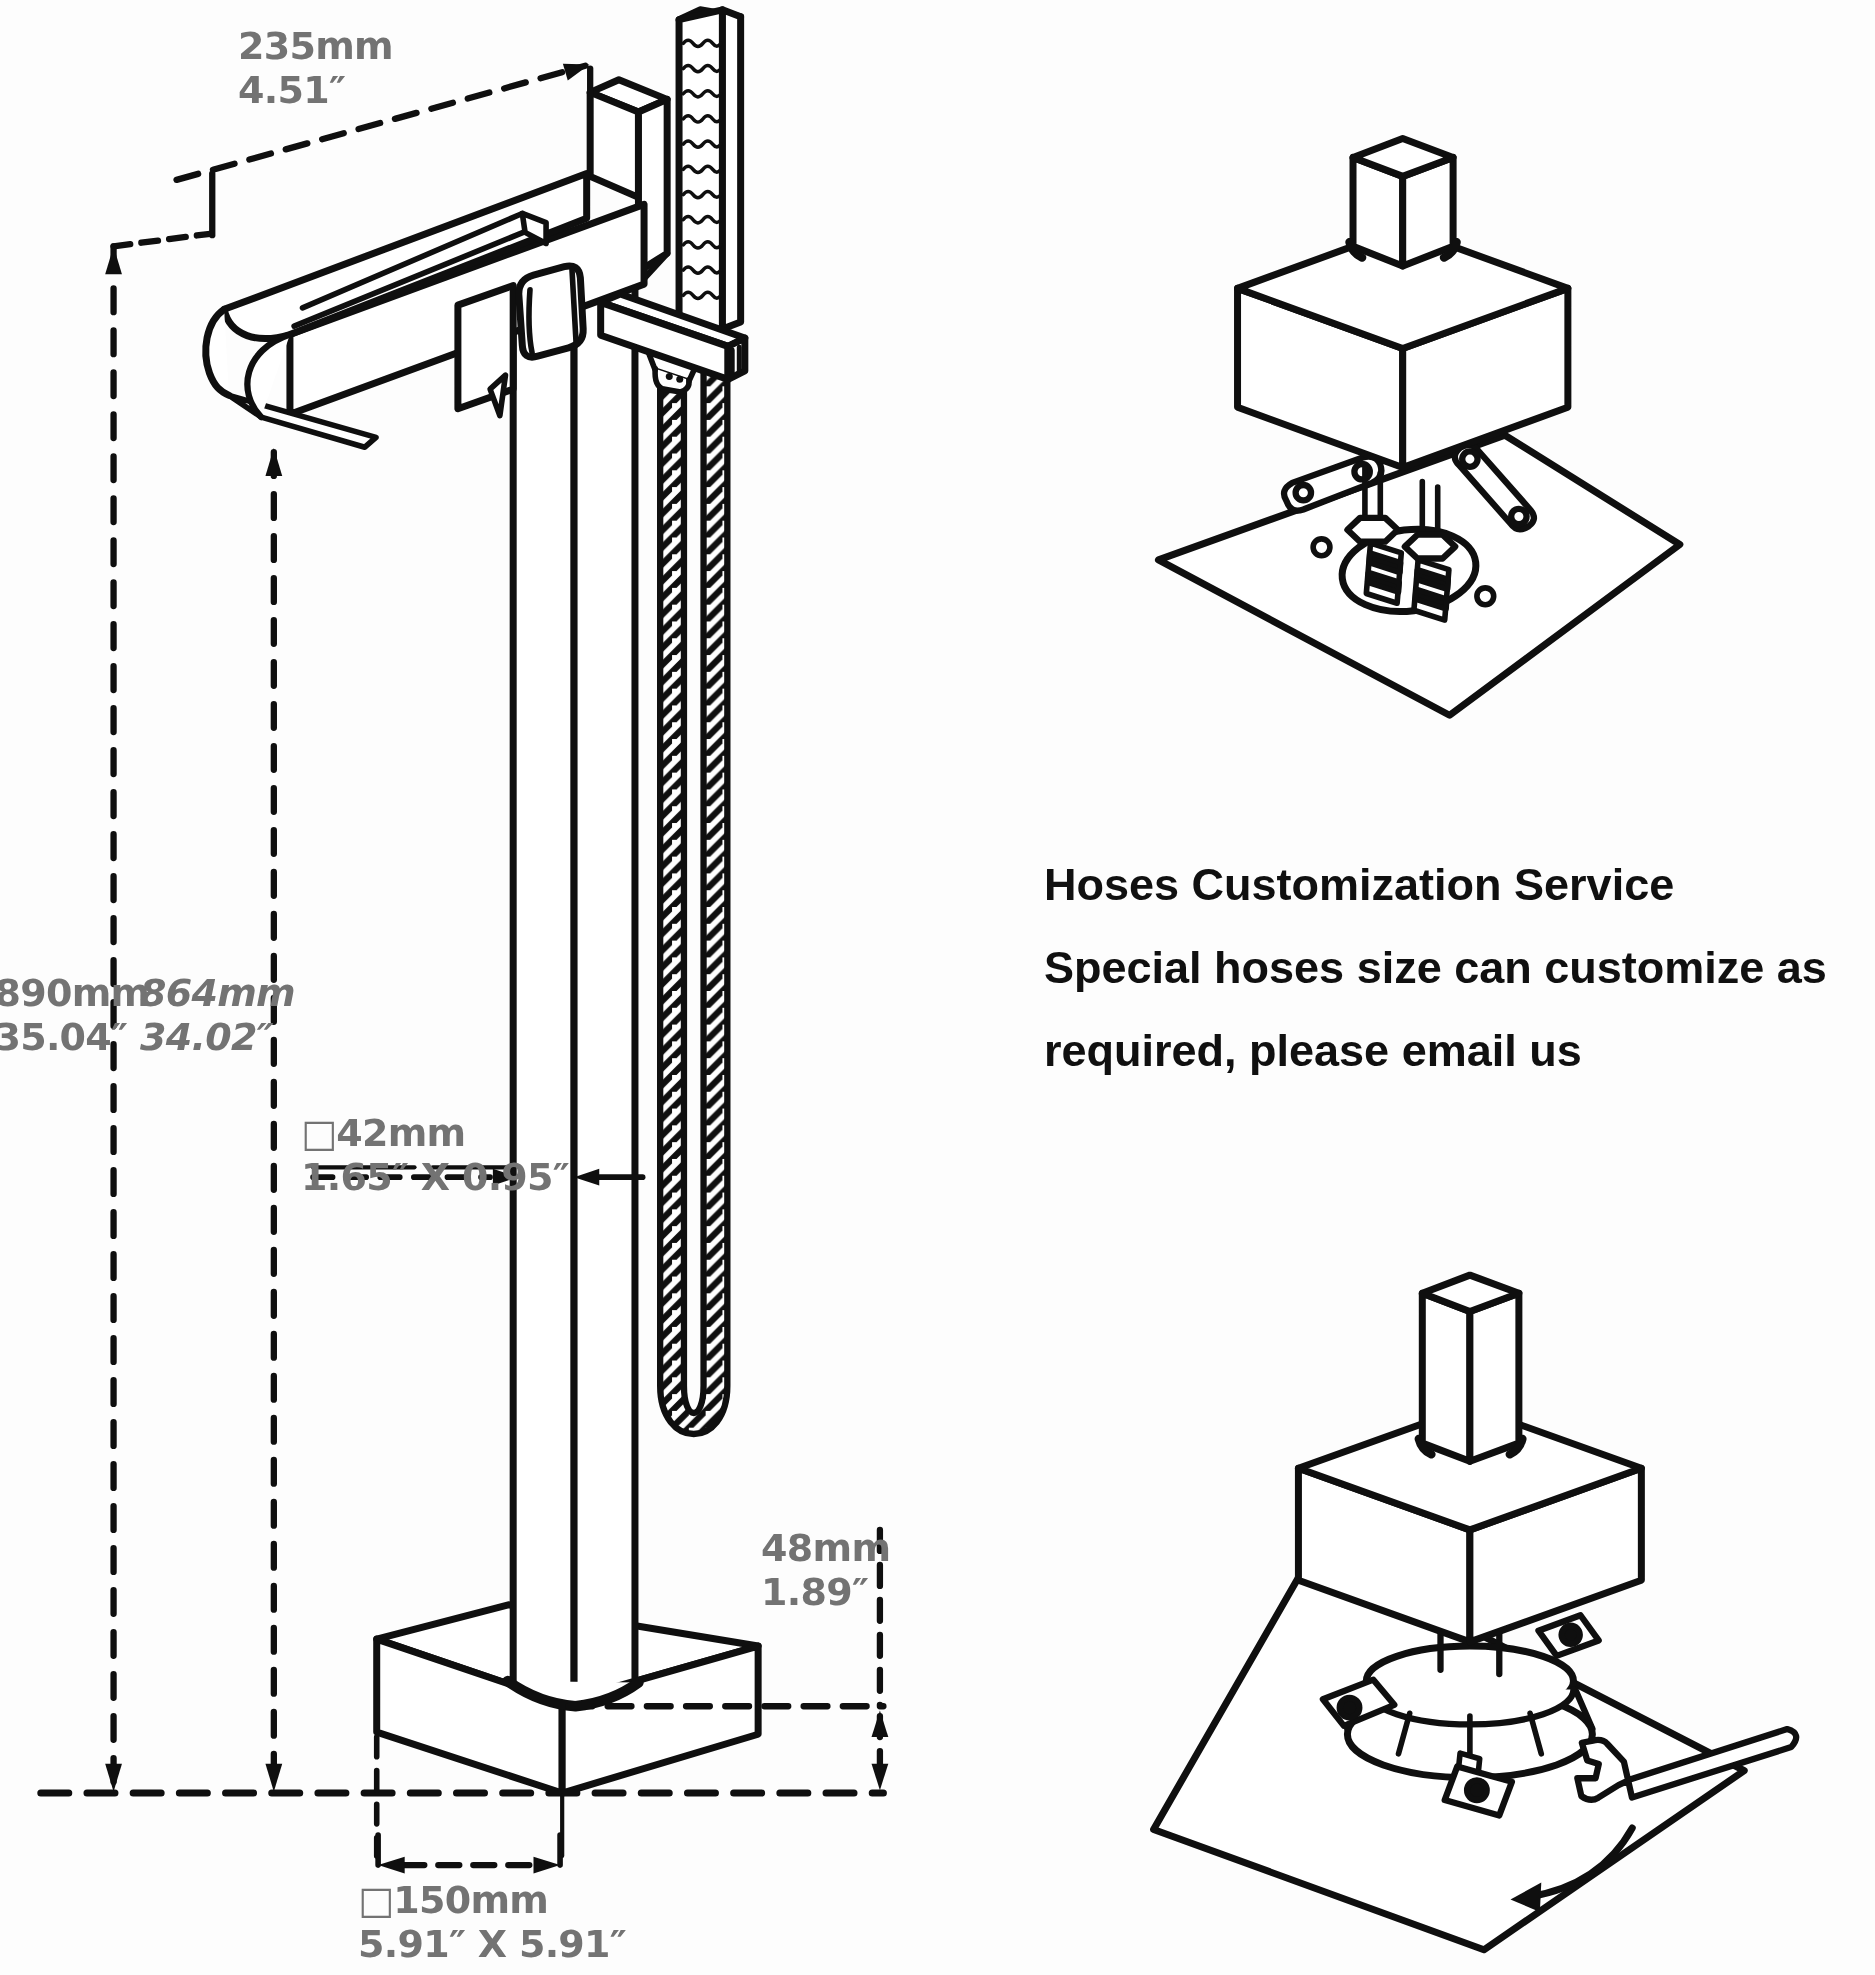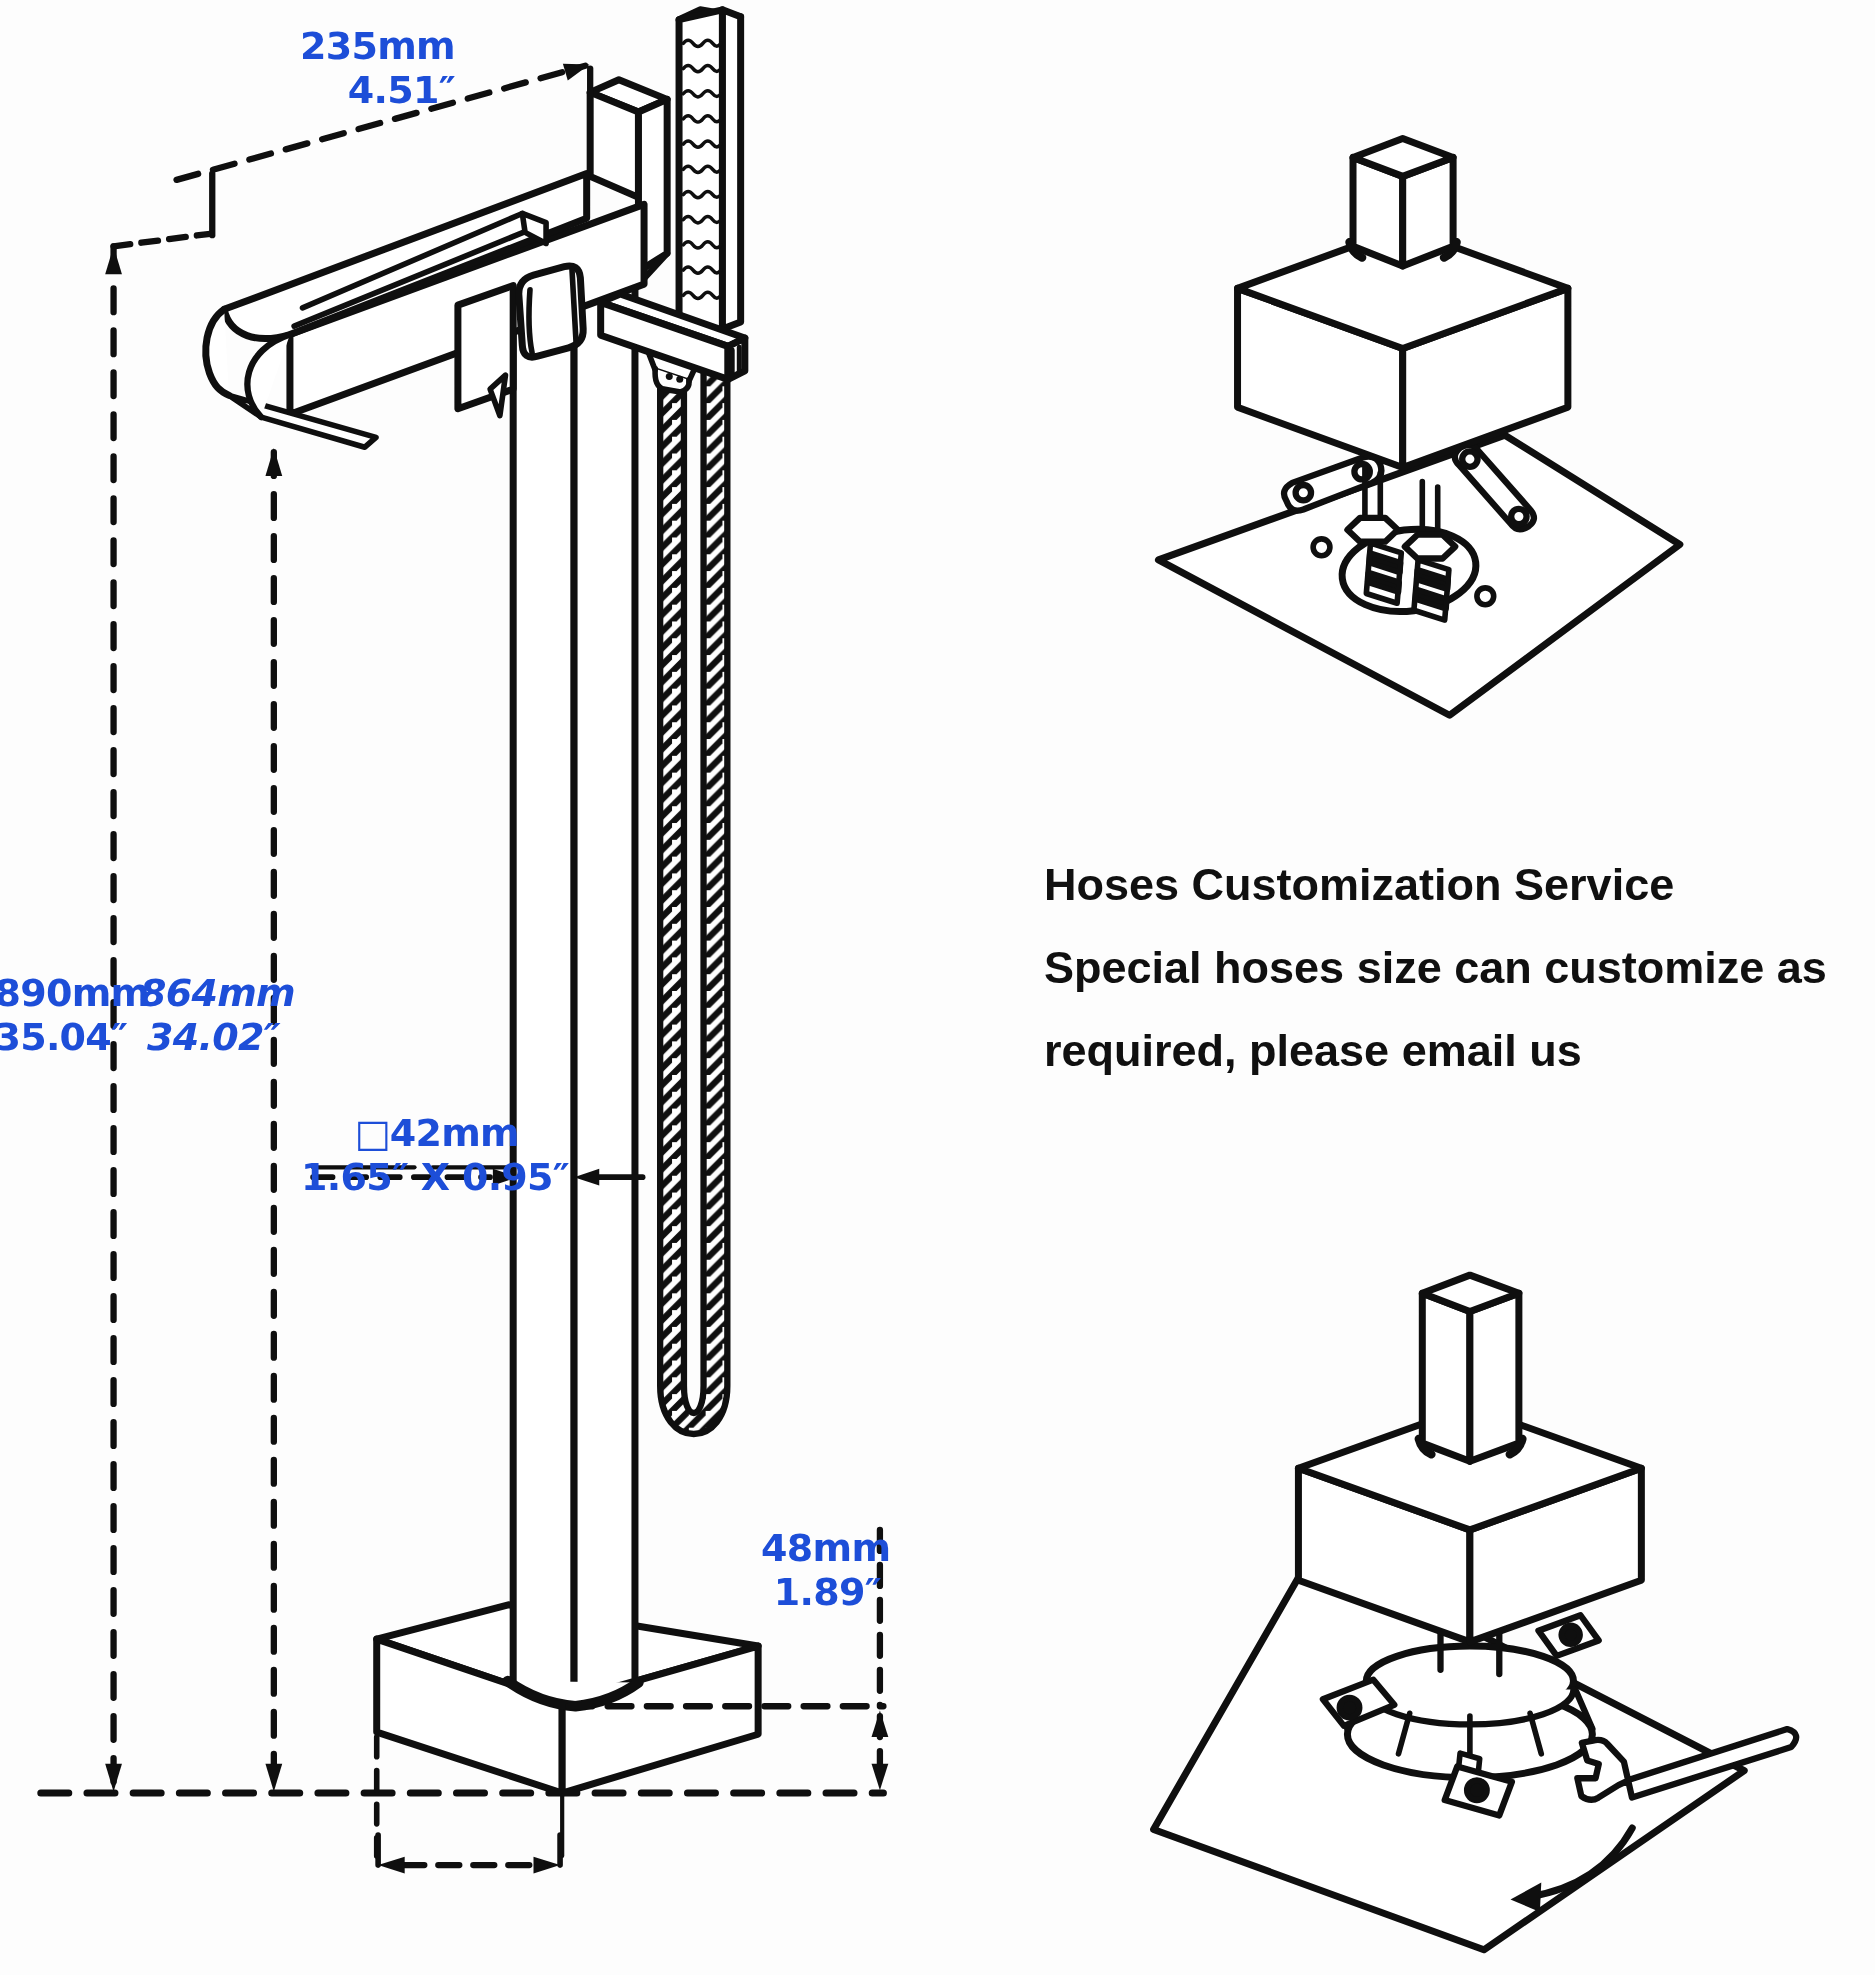--- a/index.html
+++ b/index.html
@@ -2,21 +2,21 @@
 <html style="font-size:11.2px"><head>
 <meta charset="utf-8">
 <style>
   html,body{margin:0;padding:0;background:#e8e8e8;}
   .stage{
     position:relative;width:1876px;height:1975px;background:#fdfdfd;
     overflow:hidden;font-family:"Liberation Sans",sans-serif;
   }
   .stage svg{position:absolute;left:0;top:0;}
   .dim{
-    position:absolute;color:#1d4ed8;text-align:right;
+    position:absolute;color:#737373;text-align:left;
     font-family:"DejaVu Sans",sans-serif;font-weight:bold;
     font-size:38px;line-height:1.16;letter-spacing:-0.7px;white-space:nowrap;
   }
   .note{
     position:absolute;left:1044px;top:844px;width:833px;
     color:#101010;font-family:"Liberation Sans",sans-serif;font-weight:bold;
     font-size:45px;line-height:1.84;letter-spacing:0px;
   }
 </style>
 </head>
@@ -266,20 +266,24 @@
   <div class="dim" style="left:301px;top:1111px;width:218px;">
     <div>□42mm</div>
     <div>1.65″ X 0.95″</div>
   </div>
 
   <div class="dim" style="left:761px;top:1526px;width:120px;">
     <div>48mm</div>
     <div>1.89″</div>
   </div>
 
+  <div class="dim" style="left:358px;top:1878px;width:224px;">
+    <div>□150mm</div>
+    <div>5.91″ X  5.91″</div>
+  </div>
 
   <div class="note">
     <div>Hoses Customization Service</div>
     <div>Special hoses size can customize as</div>
     <div>required, please email us</div>
   </div>
 
 </div>
 
 

